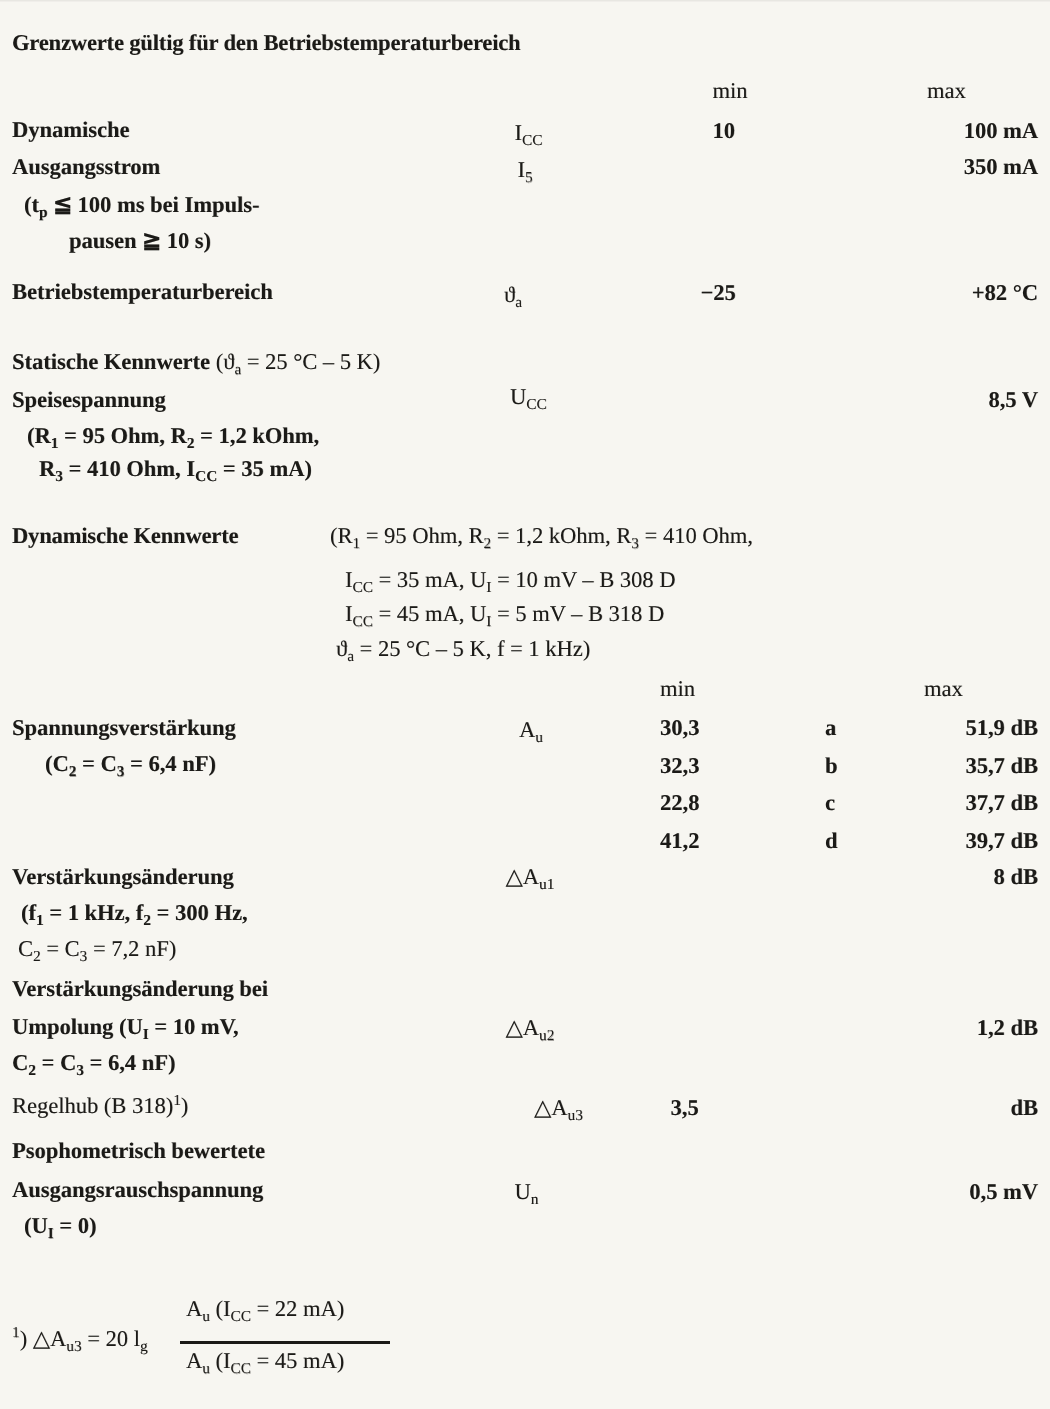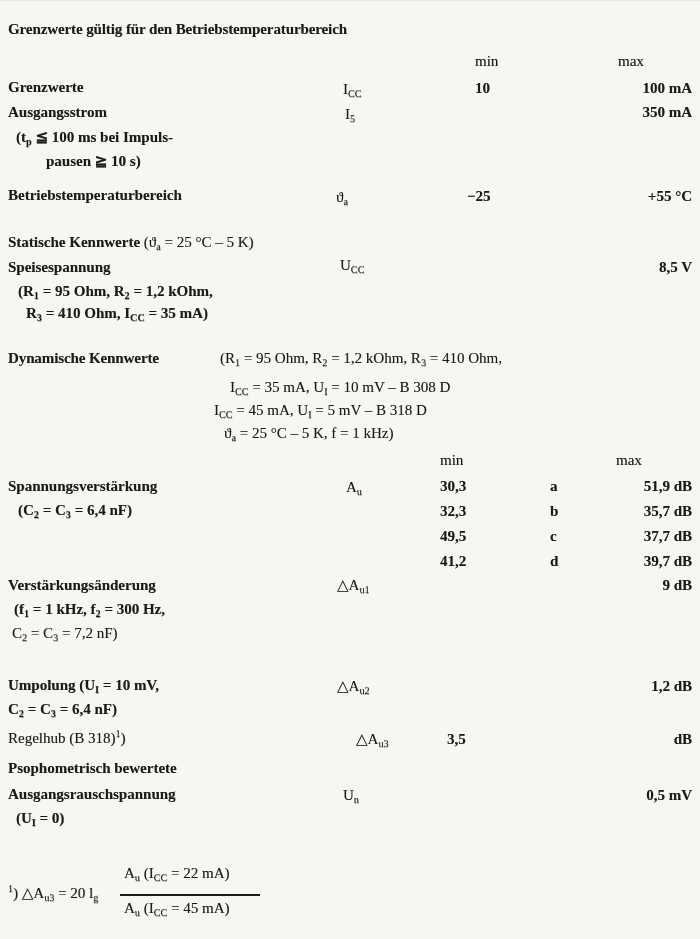--- a/index.html
+++ b/index.html
@@ -23,78 +23,79 @@
 </style>
 </head>
 <body>
 
 <div class="page">
 
   <div class="ln hdr" style="left:8px;top:20px;">Grenzwerte gültig für den Betriebstemperaturbereich</div>
   <div class="ln lt" style="left:475px;top:52px;">min</div>
   <div class="ln lt" style="left:618px;top:52px;">max</div>
 
-  <div class="ln b" style="left:8px;top:78px;">Grenzwerte</div>
+  <div class="ln b" style="left:8px;top:78px;">Dynamische</div>
   <div class="ln lt" style="left:343px;top:80px;">I<sub>CC</sub></div>
   <div class="ln b" style="left:475px;top:79px;">10</div>
   <div class="ln b right" style="top:79px;">100 mA</div>
 
   <div class="ln b" style="left:8px;top:103px;">Ausgangsstrom</div>
   <div class="ln lt" style="left:345px;top:105px;">I<sub>5</sub></div>
   <div class="ln b right" style="top:103px;">350 mA</div>
   <div class="ln b" style="left:16px;top:128px;">(t<sub>p</sub> ≦ 100 ms bei Impuls-</div>
   <div class="ln b" style="left:46px;top:152px;">pausen ≧ 10 s)</div>
 
   <div class="ln b" style="left:8px;top:186px;">Betriebstemperaturbereich</div>
   <div class="ln lt" style="left:336px;top:188px;">ϑ<sub>a</sub></div>
   <div class="ln b" style="left:467px;top:187px;">−25</div>
-  <div class="ln b right" style="top:187px;">+55 °C</div>
+  <div class="ln b right" style="top:187px;">+82 °C</div>
 
   <div class="ln lt" style="left:8px;top:233px;"><span class="b">Statische Kennwerte</span><span> (</span>ϑ<sub>a</sub> = 25 °C – 5 K)</div>
   <div class="ln b" style="left:8px;top:258px;">Speisespannung</div>
   <div class="ln lt" style="left:340px;top:256px;">U<sub>CC</sub></div>
   <div class="ln b right" style="top:258px;">8,5 V</div>
   <div class="ln b" style="left:18px;top:282px;">(R<sub>1</sub> = 95 Ohm, R<sub>2</sub> = 1,2 kOhm,</div>
   <div class="ln b" style="left:26px;top:304px;">R<sub>3</sub> = 410 Ohm, I<sub>CC</sub> = 35 mA)</div>
 
   <div class="ln hdr" style="left:8px;top:349px;">Dynamische Kennwerte</div>
   <div class="ln lt" style="left:220px;top:349px;">(R<sub>1</sub> = 95 Ohm, R<sub>2</sub> = 1,2 kOhm, R<sub>3</sub> = 410 Ohm,</div>
   <div class="ln lt" style="left:230px;top:378px;">I<sub>CC</sub> = 35 mA, U<sub>I</sub> = 10 mV – B 308 D</div>
-  <div class="ln lt" style="left:214px;top:401px;">I<sub>CC</sub> = 45 mA, U<sub>I</sub> =  5 mV – B 318 D</div>
+  <div class="ln lt" style="left:230px;top:401px;">I<sub>CC</sub> = 45 mA, U<sub>I</sub> =  5 mV – B 318 D</div>
   <div class="ln lt" style="left:224px;top:424px;">ϑ<sub>a</sub> = 25 °C – 5 K, f = 1 kHz)</div>
 
   <div class="ln lt" style="left:440px;top:451px;">min</div>
   <div class="ln lt" style="left:616px;top:451px;">max</div>
 
   <div class="ln b" style="left:8px;top:477px;">Spannungsverstärkung</div>
   <div class="ln lt" style="left:346px;top:478px;">A<sub>u</sub></div>
-  <div class="ln b" style="left:18px;top:501px;">(C<sub>2</sub> = C<sub>3</sub> = 6,4 nF)</div>
+  <div class="ln b" style="left:30px;top:501px;">(C<sub>2</sub> = C<sub>3</sub> = 6,4 nF)</div>
 
   <div class="ln b" style="left:440px;top:477px;">30,3</div>
   <div class="ln b" style="left:550px;top:477px;">a</div>
   <div class="ln b right" style="top:477px;">51,9 dB</div>
 
   <div class="ln b" style="left:440px;top:502px;">32,3</div>
   <div class="ln b" style="left:550px;top:502px;">b</div>
   <div class="ln b right" style="top:502px;">35,7 dB</div>
 
-  <div class="ln b" style="left:440px;top:527px;">49,5</div>
+  <div class="ln b" style="left:440px;top:527px;">22,8</div>
   <div class="ln b" style="left:550px;top:527px;">c</div>
   <div class="ln b right" style="top:527px;">37,7 dB</div>
 
   <div class="ln b" style="left:440px;top:552px;">41,2</div>
   <div class="ln b" style="left:550px;top:552px;">d</div>
   <div class="ln b right" style="top:552px;">39,7 dB</div>
 
   <div class="ln b" style="left:8px;top:576px;">Verstärkungsänderung</div>
   <div class="ln lt" style="left:337px;top:576px;">△A<sub>u1</sub></div>
-  <div class="ln b right" style="top:576px;">9 dB</div>
+  <div class="ln b right" style="top:576px;">8 dB</div>
   <div class="ln b" style="left:14px;top:600px;">(f<sub>1</sub> = 1 kHz, f<sub>2</sub> = 300 Hz,</div>
   <div class="ln lt" style="left:12px;top:624px;">C<sub>2</sub> = C<sub>3</sub> = 7,2 nF)</div>
 
+  <div class="ln b" style="left:8px;top:651px;">Verstärkungsänderung bei</div>
   <div class="ln b" style="left:8px;top:676px;">Umpolung (U<sub>I</sub> = 10 mV,</div>
   <div class="ln lt" style="left:337px;top:677px;">△A<sub>u2</sub></div>
   <div class="ln b right" style="top:677px;">1,2 dB</div>
   <div class="ln b" style="left:8px;top:700px;">C<sub>2</sub> = C<sub>3</sub> = 6,4 nF)</div>
 
   <div class="ln lt" style="left:8px;top:729px;">Regelhub (B 318)<sup>1</sup>)</div>
   <div class="ln lt" style="left:356px;top:730px;">△A<sub>u3</sub></div>
   <div class="ln b" style="left:447px;top:730px;">3,5</div>
   <div class="ln b right" style="top:730px;">dB</div>
 

